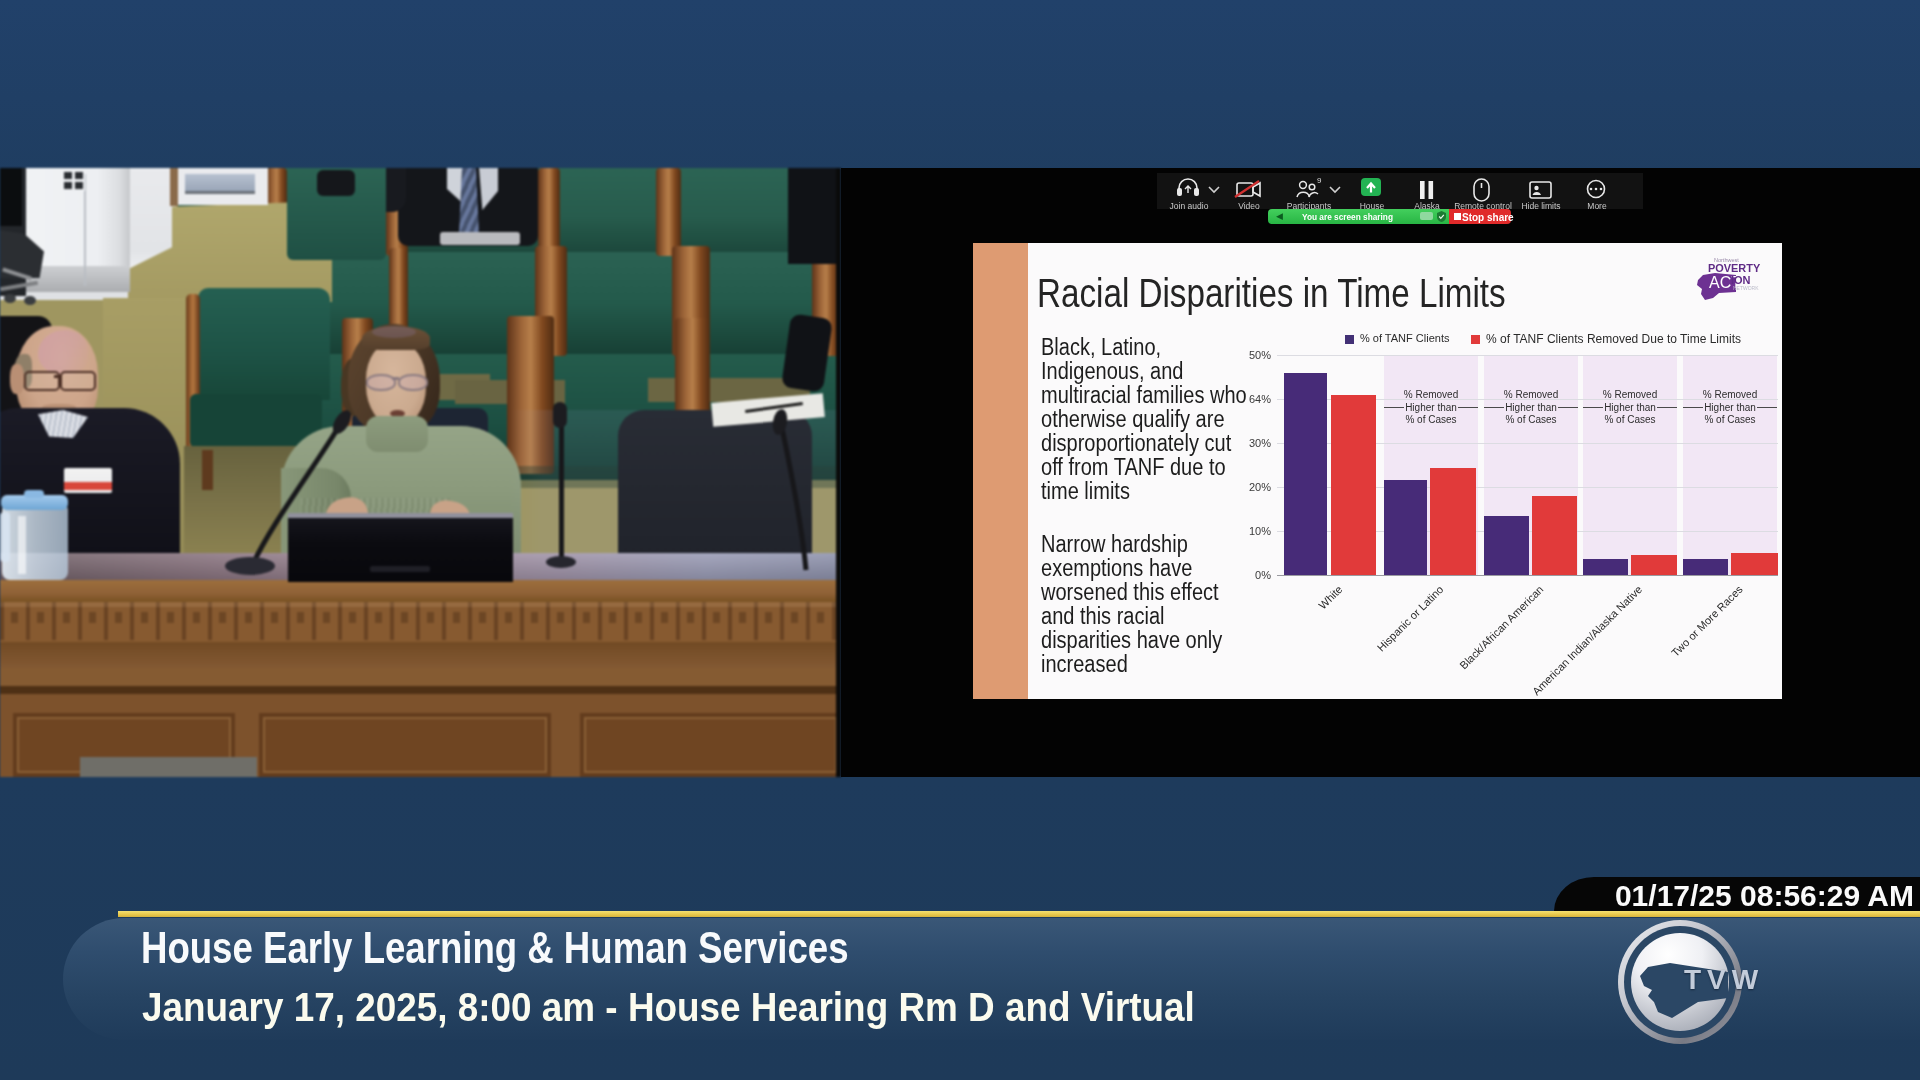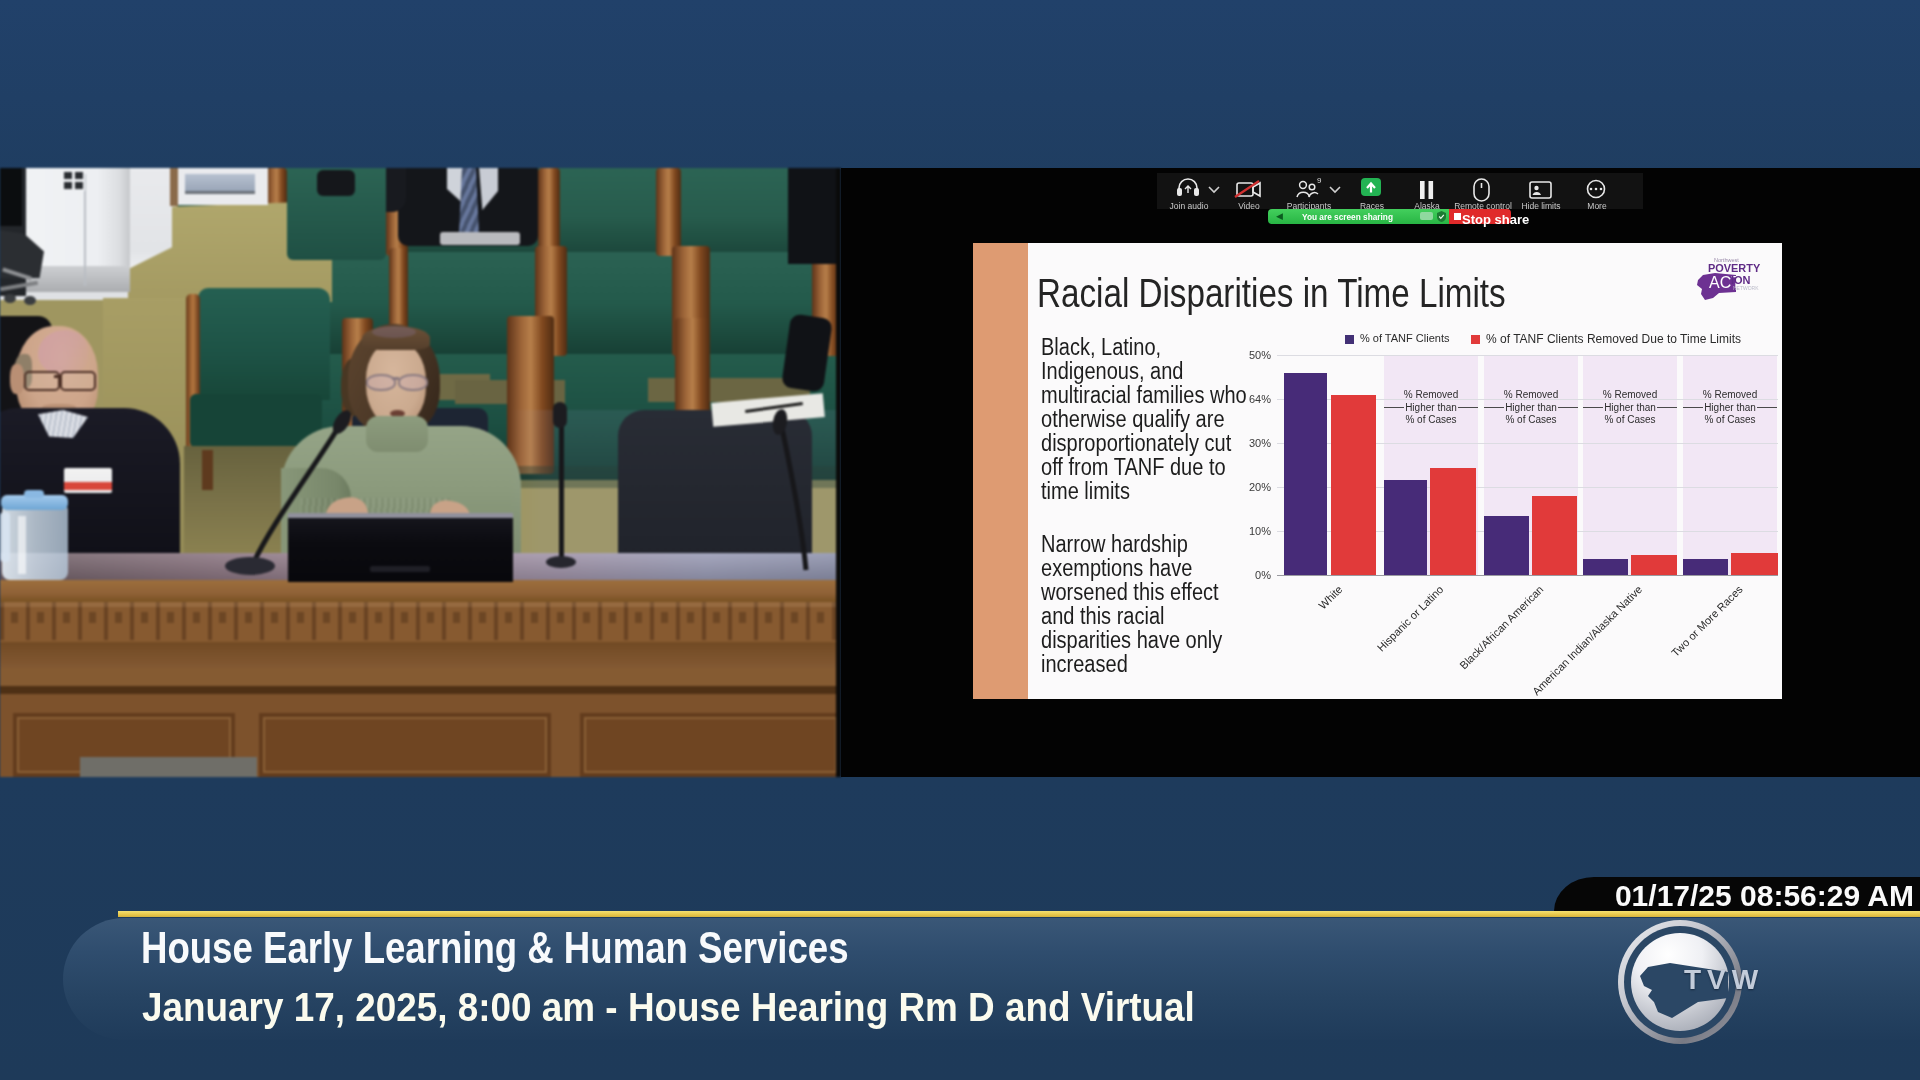--- a/index.html
+++ b/index.html
@@ -237,38 +237,38 @@
       <path d="M375.5 22 a4.5 4.5 0 0 1 8.5 0" fill="#e8e8e8"></path>
 
       <circle cx="439" cy="16" r="8.5" fill="none" stroke="#e8e8e8" stroke-width="1.6"></circle>
       <circle cx="434" cy="16" r="1.3" fill="#e8e8e8"></circle>
       <circle cx="439" cy="16" r="1.3" fill="#e8e8e8"></circle>
       <circle cx="444" cy="16" r="1.3" fill="#e8e8e8"></circle>
     </svg>
     <div class="tblbl" style="left:316px;">Join audio</div>
     <div class="tblbl" style="left:376px;">Video</div>
     <div class="tblbl" style="left:436px;">Participants</div>
-    <div class="tblbl" style="left:499px;">Races</div>
+    <div class="tblbl" style="left:499px;">House</div>
     <div class="tblbl" style="left:554px;">Alaska</div>
     <div class="tblbl" style="left:610px;">Remote control</div>
     <div class="tblbl" style="left:668px;">Hide limits</div>
     <div class="tblbl" style="left:724px;">More</div>
 
     <div class="abs" style="left:427px;top:41px;width:181px;height:15px;border-radius:4px 0 0 4px;background:linear-gradient(180deg,#43cf5d,#28b544);">
       <span style="position:absolute;left:8px;top:2px;font-size:9px;color:#0b5c20;">◀</span>
       <span style="position:absolute;left:34px;top:2.5px;font-size:9px;font-weight:bold;color:#fff;white-space:nowrap;transform:scaleX(.92);transform-origin:left top;">You are screen sharing</span>
       <span style="position:absolute;left:152px;top:3px;width:13px;height:8px;background:#8fd99f;border-radius:2px;"></span>
       <svg style="position:absolute;left:168px;top:2px;" width="11" height="11" viewBox="0 0 11 11">
         <path d="M5.5 0 L10 2 V6 C10 9 7.5 10.5 5.5 11 C3.5 10.5 1 9 1 6 V2 Z" fill="#1d7a33"></path>
         <path d="M3.2 5.5 l1.6 1.8 l3 -3.4" stroke="#eaffea" stroke-width="1.2" fill="none"></path>
       </svg>
     </div>
     <div class="abs" style="left:608px;top:41px;width:62px;height:15px;border-radius:0 4px 4px 0;background:#e02a2a;">
       <span style="position:absolute;left:5px;top:4px;width:7px;height:7px;background:#fff;"></span>
-      <span style="position:absolute;left:13px;top:2.5px;font-size:13px;font-weight:bold;color:#fff;white-space:nowrap;">Stop share</span>
+      <span style="position:absolute;left:13px;top:2.5px;font-size:10px;font-weight:bold;color:#fff;white-space:nowrap;">Stop share</span>
     </div>
 
     <div id="slide">
       <div class="abs" style="left:0;top:0;width:55px;height:456px;background:#de9b72;"></div>
       <div id="stitle">Racial Disparities in Time Limits</div>
 
       <div class="abs" style="left:741px;top:14px;font-size:5.5px;color:#9a8aaa;">Northwest</div>
       <div class="abs" style="left:735px;top:19px;font-size:11.5px;font-weight:bold;color:#5f2b86;transform:scaleX(.95);transform-origin:left top;">POVERTY</div>
       <svg class="abs" style="left:722px;top:29px;" width="42" height="29" viewBox="0 0 42 29">
         <path d="M3 8 L8 3 L20 1 L41 3 L41 20 L24 21 L18 26 L10 28 L6 22 L7 17 L2 13 Z" fill="#6d3192"></path>

